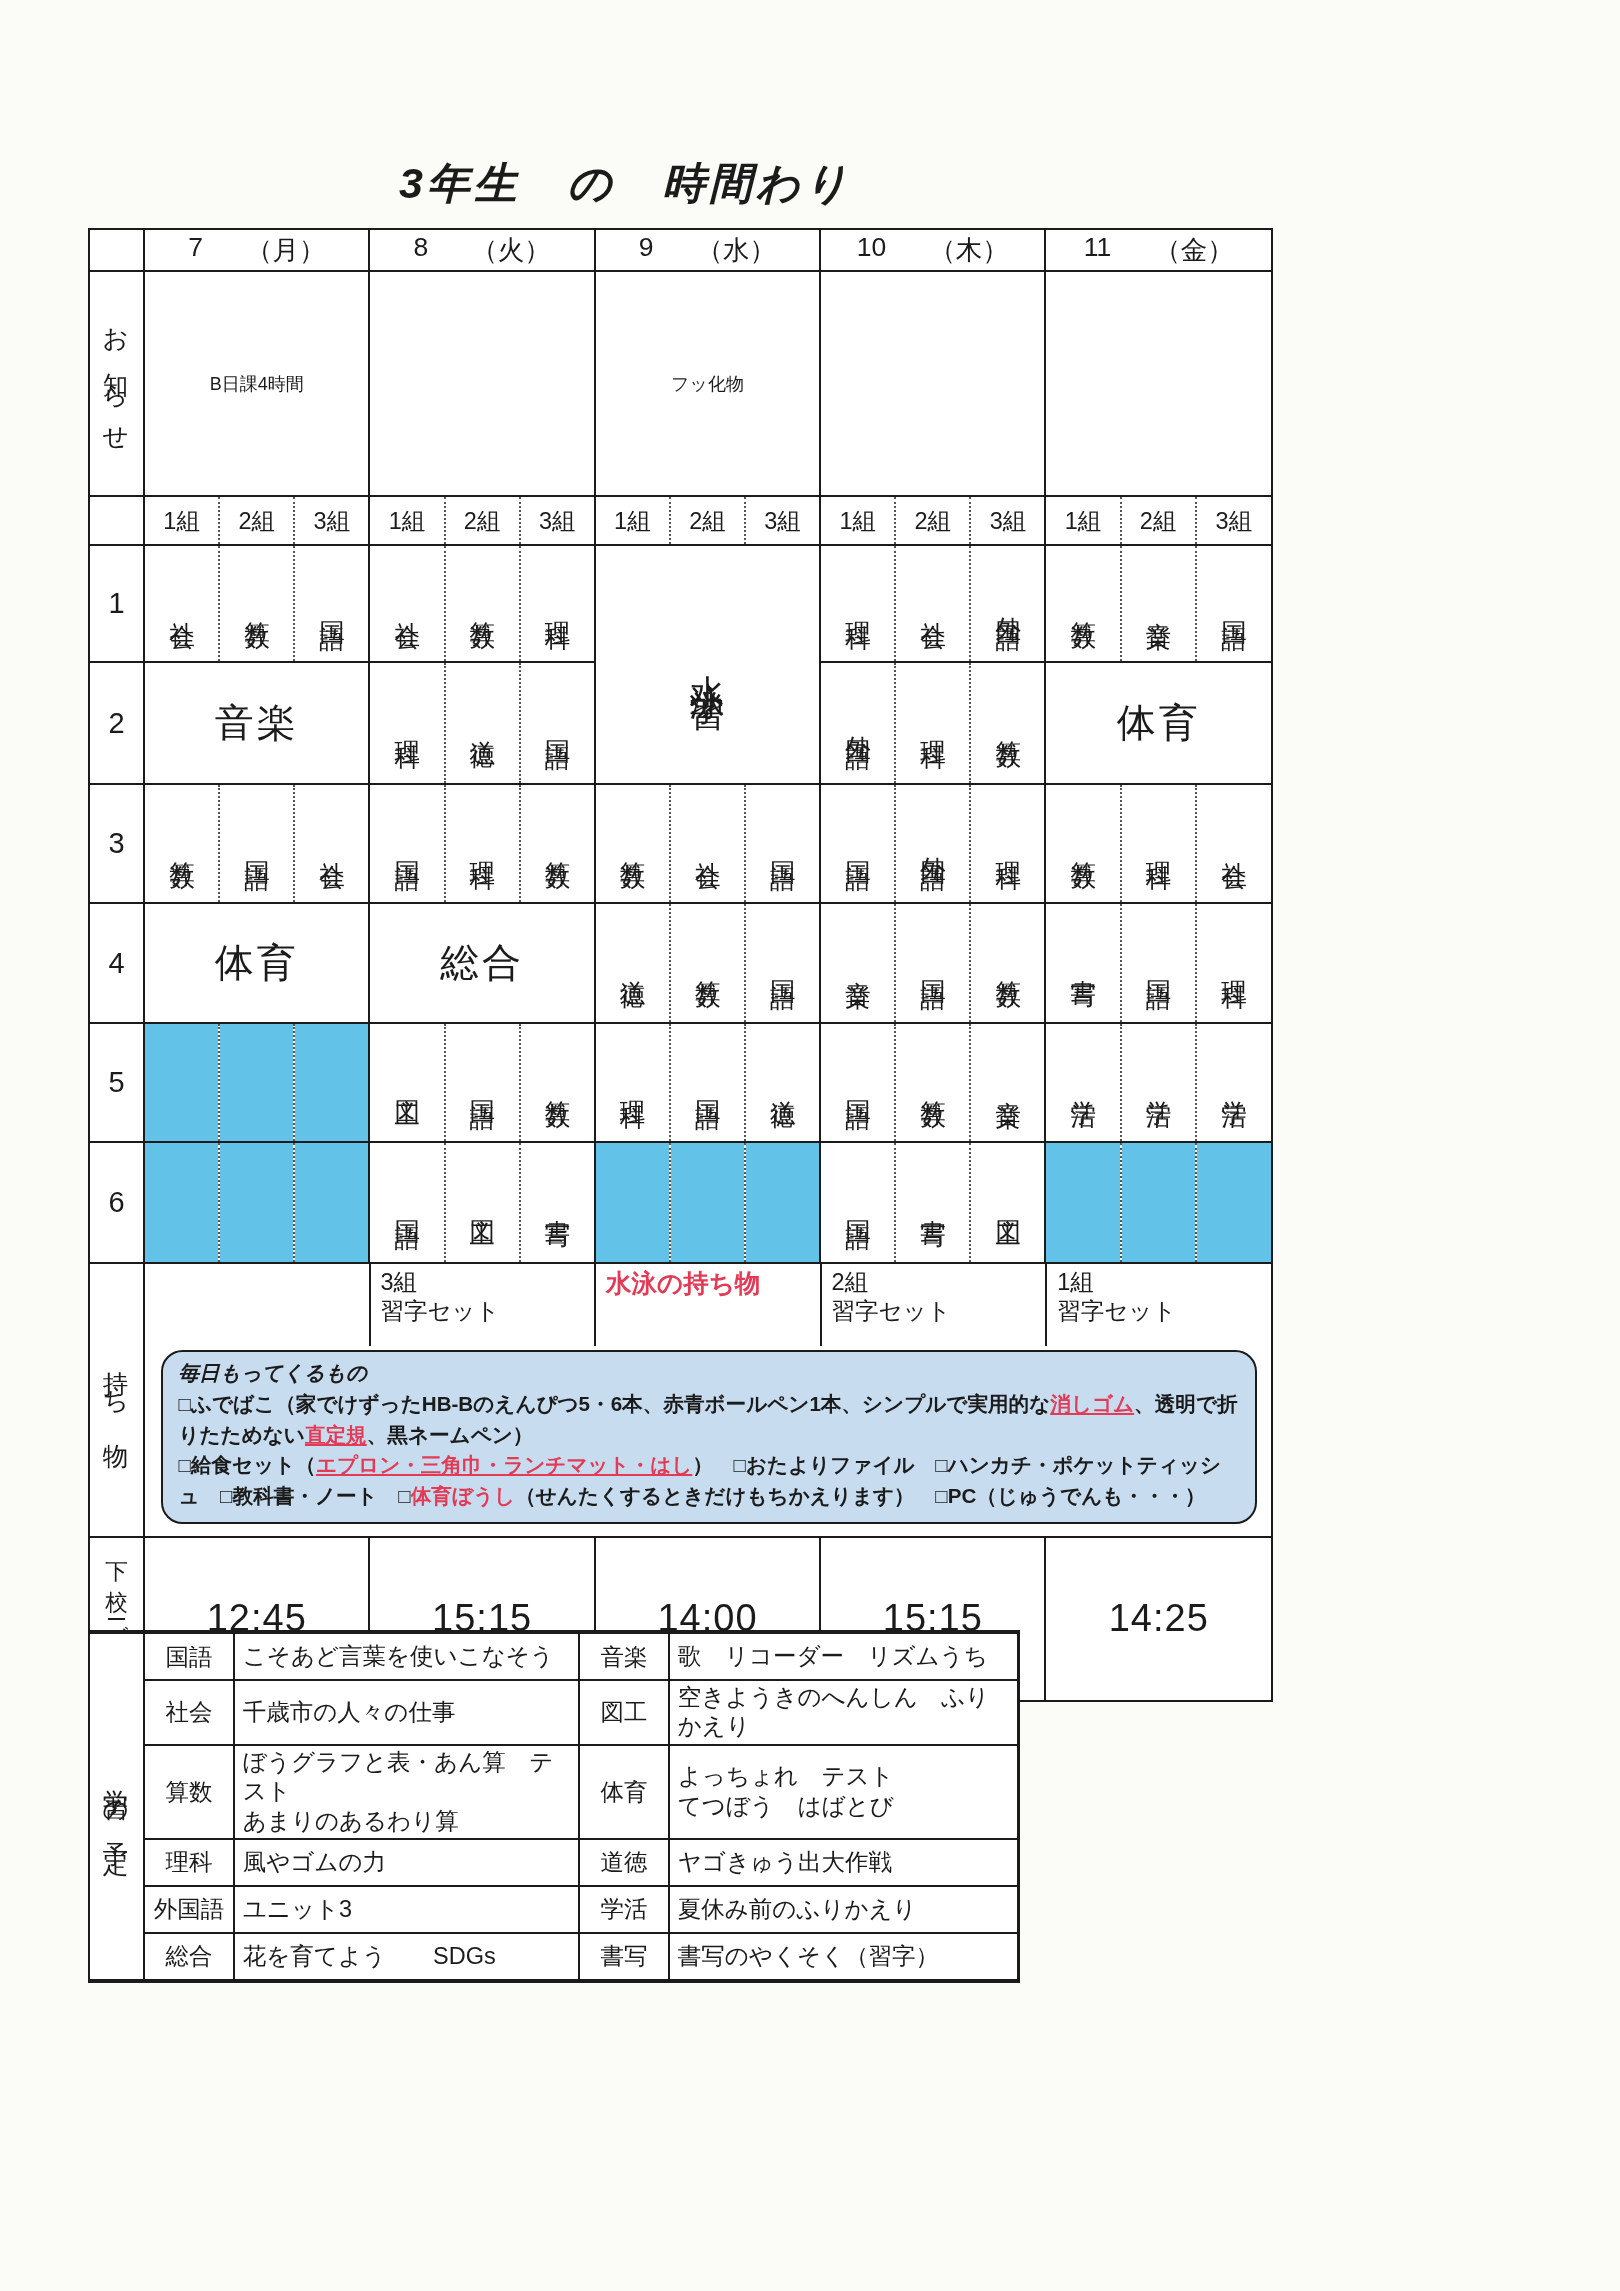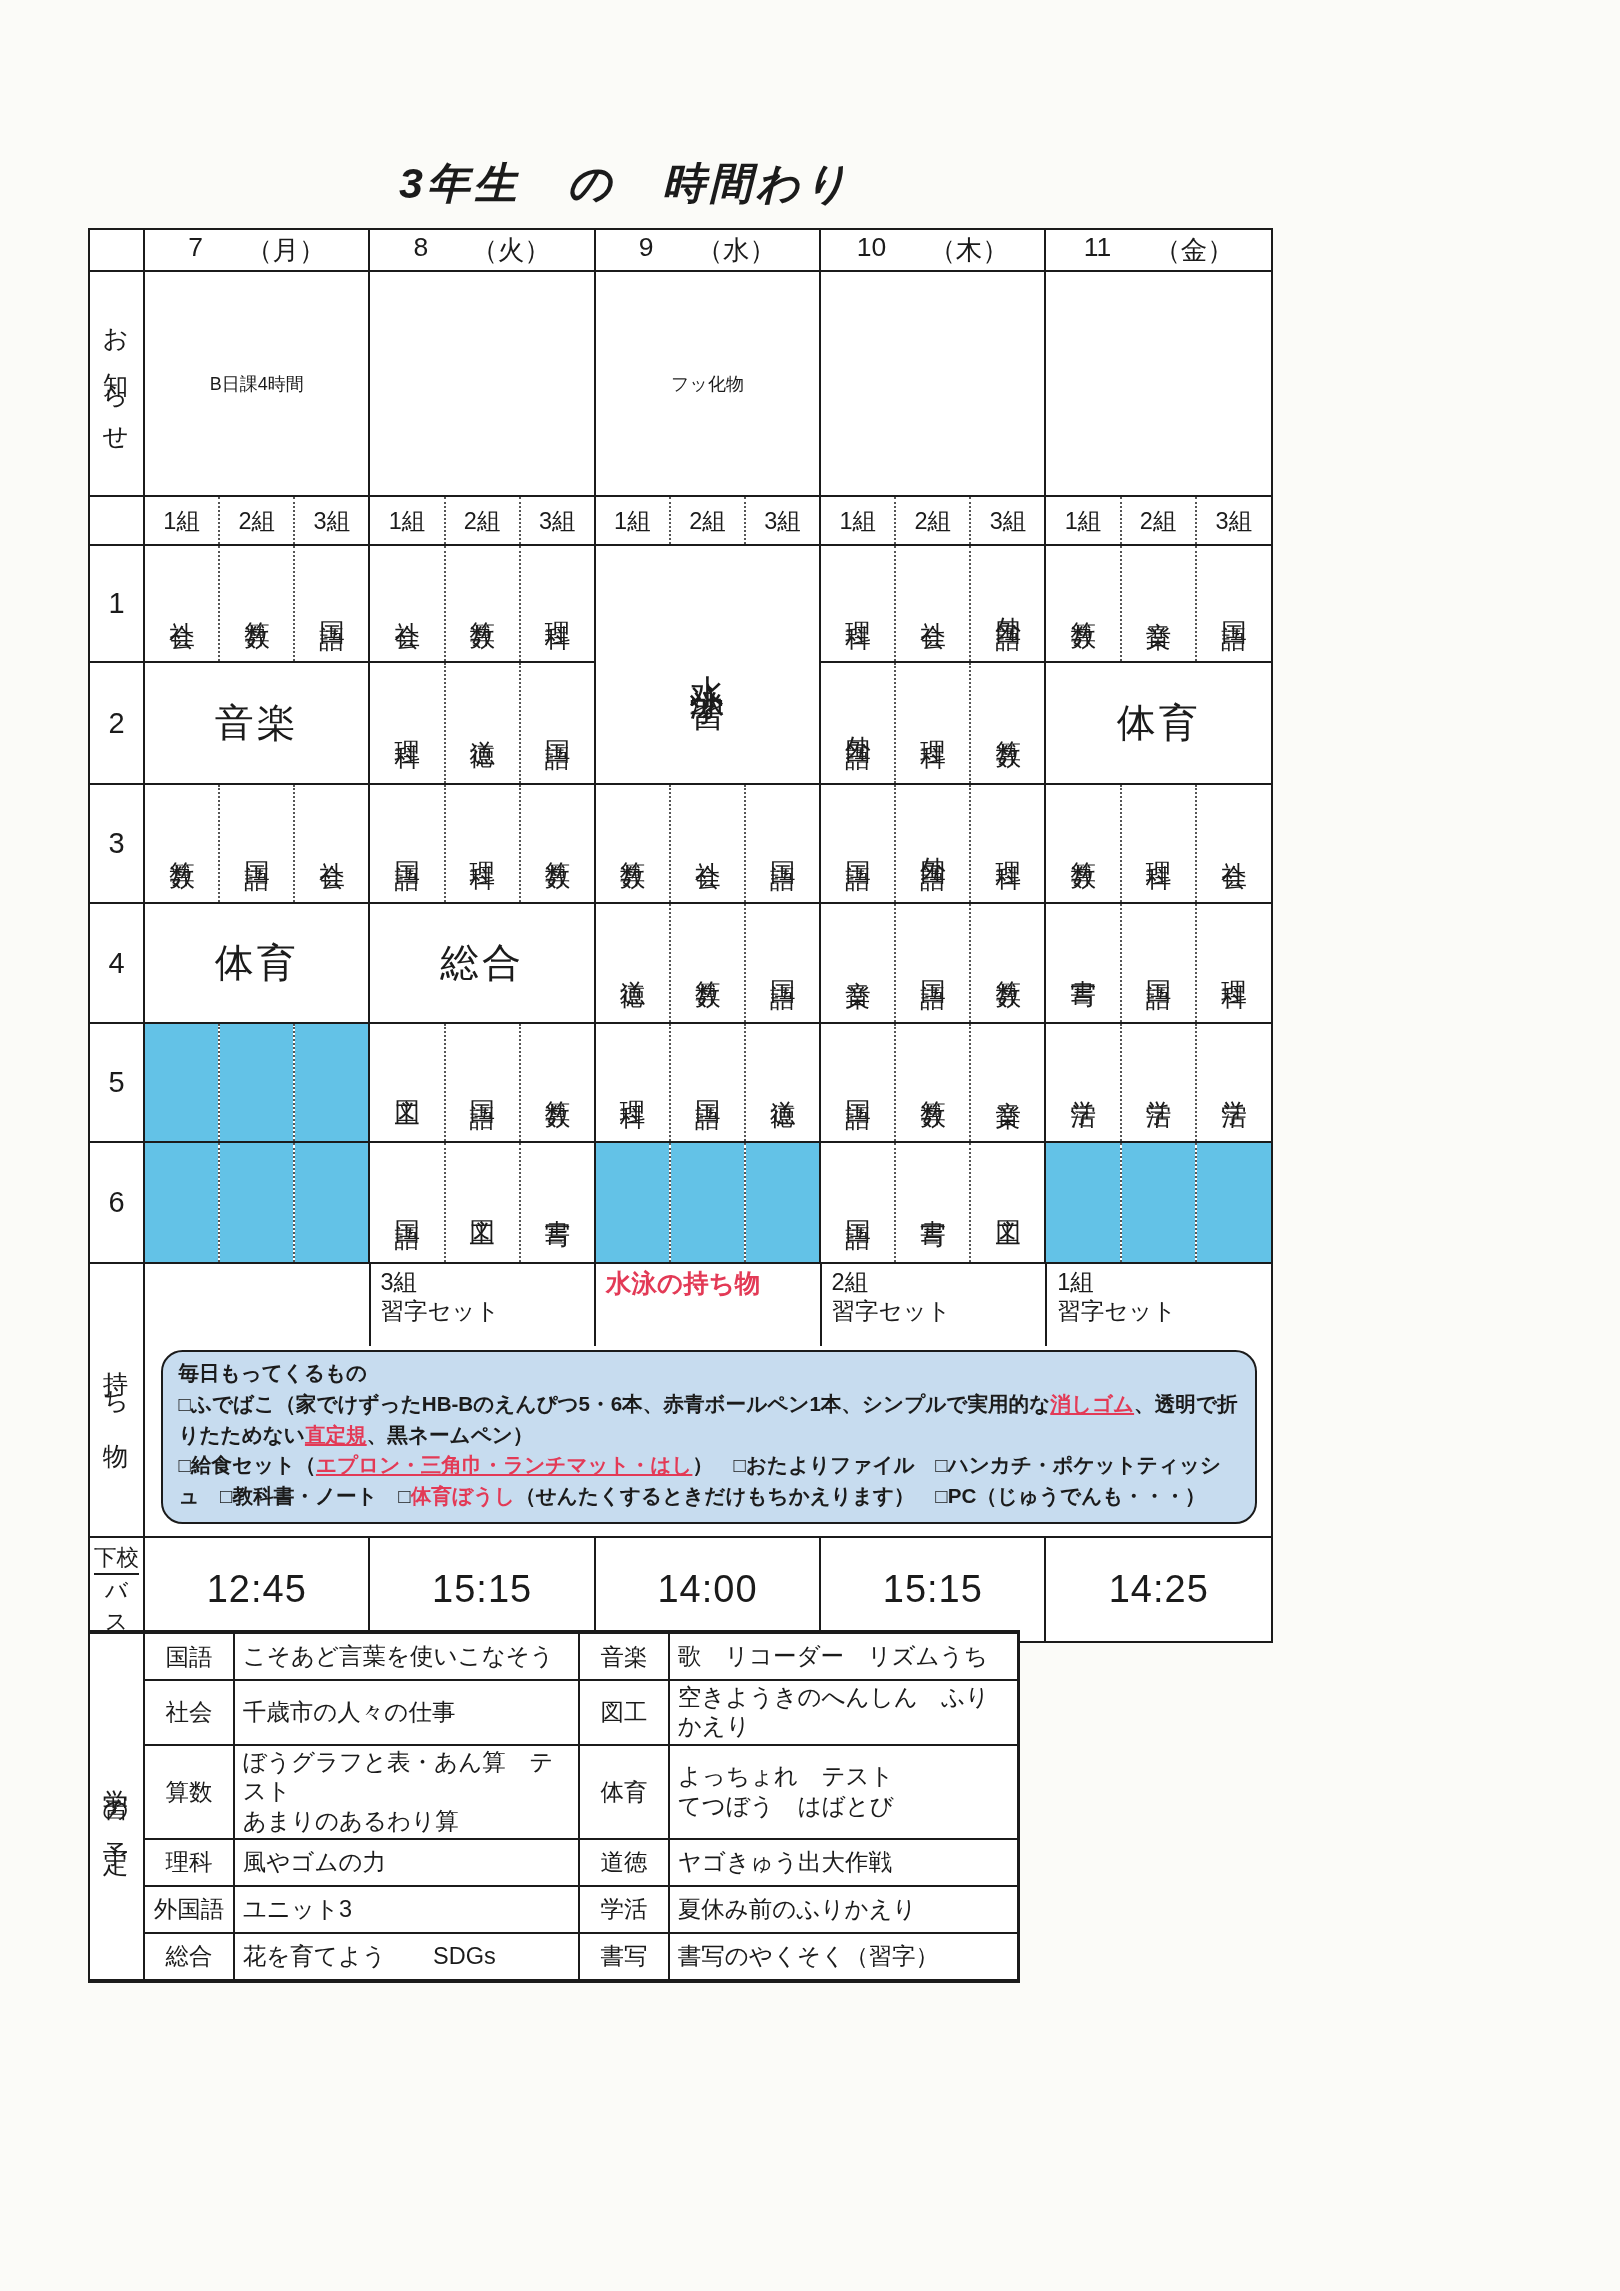--- a/index.html
+++ b/index.html
@@ -55,21 +55,21 @@
   .bel-cell{flex:1;text-align:left;padding:3.9px 9.8px;font-size:23.5px;white-space:pre-line;line-height:1.25;border-right:2px solid var(--ink);box-sizing:border-box;}
   .bel-cell:last-child{border-right:none;}
   .bel-cell.red-strong{color:var(--accent-red);font-weight:700;font-size:25.5px;}
   .daily-box{
     margin:3.9px 13.7px 11.8px 15.7px;
     border:2.9px solid var(--ink);border-radius:21.6px;
     background:var(--panel-blue);
     padding:5.9px 15.7px 9.8px 15.7px;
     font-size:20.6px;line-height:1.5;text-align:left;font-weight:600;
   }
-  .daily-box .bx-title{font-weight:700;}
+  .daily-box .bx-title{font-weight:700;font-style:italic;}
   .red-u{color:var(--accent-red);text-decoration:underline;font-weight:700;}
   .red{color:var(--accent-red);font-weight:700;}
   
   .bus-lbl-in{display:flex;flex-direction:column;height:100%;}
   .bus-lbl-in div{flex:1;display:flex;align-items:center;justify-content:center;font-size:22.5px;}
   .bus-lbl-in div:last-child{border-top:2px solid var(--ink);}
   td.time{font-size:38px;letter-spacing:1px;}
   
   .sidebar{
     position:absolute;left:1269px;top:228px;width:232px;height:1325px;
@@ -281,21 +281,21 @@
           </div>
           <div class="daily-box">
             <div class="bx-title">毎日もってくるもの</div>
             <div><span>□ふでばこ（家でけずったHB-Bのえんぴつ5・6本、赤青ボールペン1本、シンプルで実用的な</span><span class="red-u">消しゴム</span><span>、透明で折りたためない</span><span class="red-u">直定規</span><span>、黒ネームペン）</span></div>
             <div><span>□給食セット（</span><span class="red-u">エプロン・三角巾・ランチマット・はし</span><span>）　□おたよりファイル　□ハンカチ・ポケットティッシュ　□教科書・ノート　□</span><span class="red">体育ぼうし</span><span>（せんたくするときだけもちかえります）　□PC（じゅうでんも・・・）</span></div>
           </div>
         </td>
       </tr>
 
       <tr style="height:56px">
-        <td class="lbl" style="padding:4px">
+        <td class="lbl" style="padding:18px">
           <div class="bus-lbl-in">
             <div>下校</div>
             <div>バス</div>
           </div>
         </td>
         <td class="db time" colspan="3">12:45</td>
         <td class="db time" colspan="3">15:15</td>
         <td class="db time" colspan="3">14:00</td>
         <td class="db time" colspan="3">15:15</td>
         <td class="db time" colspan="3">14:25</td>

